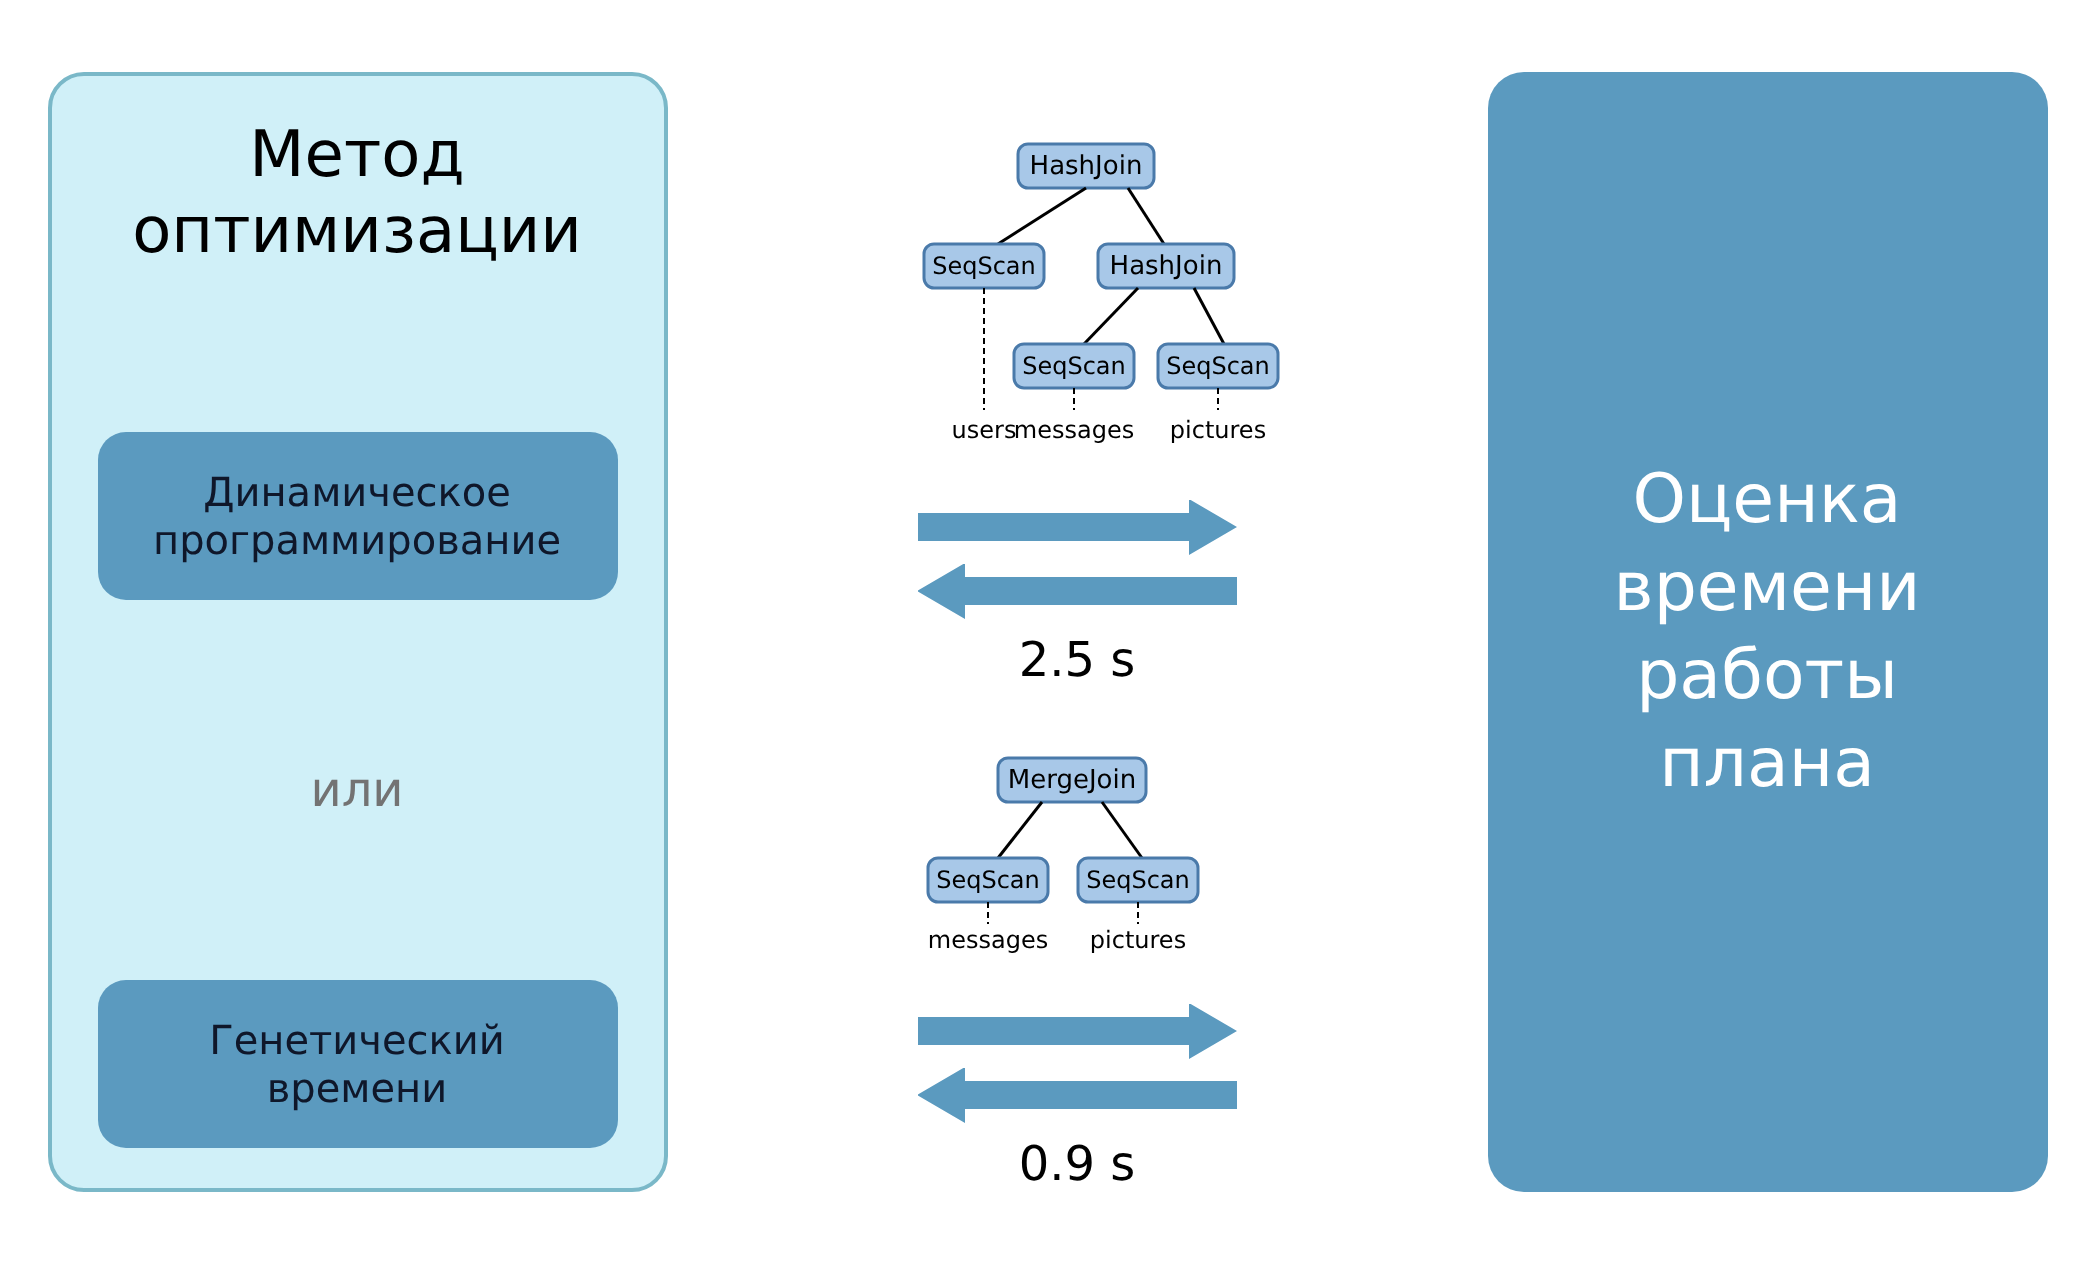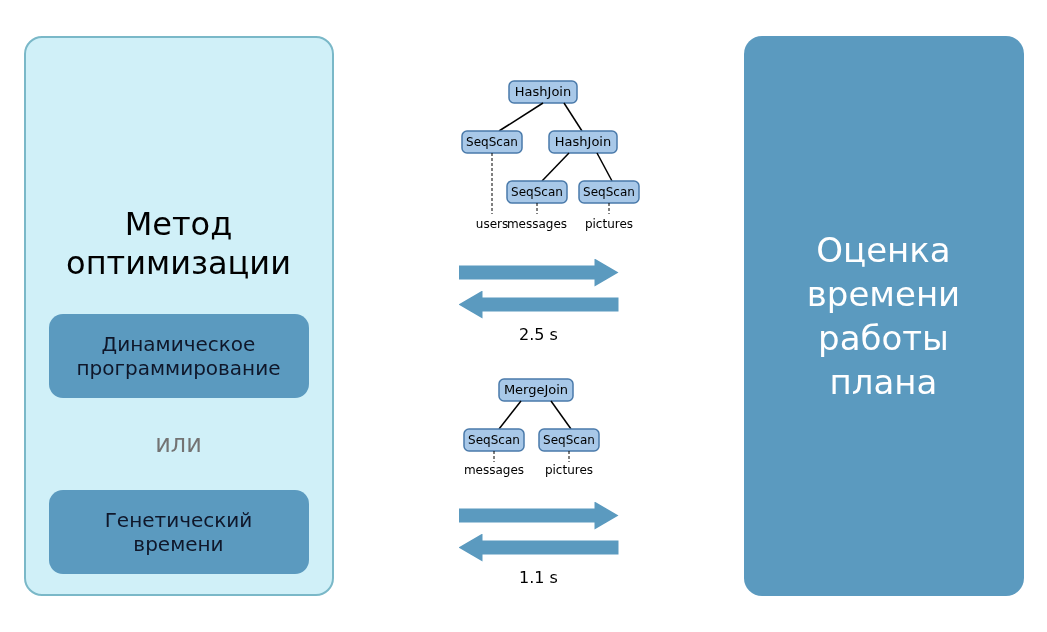--- a/index.html
+++ b/index.html
@@ -26,21 +26,21 @@
     
     .left-panel {
       width: 310px;
       height: 560px;
       background: #d0f0f8;
       border: 2px solid #7ab8c8;
       border-radius: 18px;
       display: flex;
       flex-direction: column;
       align-items: center;
-      justify-content: flex-end;
+      justify-content: space-between;
       padding: 20px;
       gap: 32px;
     }
     .left-panel-title {
       font-size: 32px;
       color: #000;
       text-align: center;
       font-weight: normal;
       line-height: 1.2;
     }
@@ -99,21 +99,21 @@
       background: #5b9abf;
       clip-path: polygon(0 25%, 85% 25%, 85% 0%, 100% 50%, 85% 100%, 85% 75%, 0 75%);
     }
     .arrow-left {
       width: 160px;
       height: 28px;
       background: #5b9abf;
       clip-path: polygon(100% 25%, 15% 25%, 15% 0%, 0% 50%, 15% 100%, 15% 75%, 100% 75%);
     }
     .time-label {
-      font-size: 16px;
+      font-size: 24px;
       color: #000;
       margin-top: 6px;
       text-align: center;
     }
 
     
     .right-panel {
       width: 280px;
       height: 560px;
       background: #5b9abf;
@@ -220,21 +220,21 @@
 
         <line x1="45" y1="77" x2="45" y2="88" stroke="#000" stroke-width="1" stroke-dasharray="3,2"></line>
         <line x1="120" y1="77" x2="120" y2="88" stroke="#000" stroke-width="1" stroke-dasharray="3,2"></line>
       </svg>
     </div>
 
     <div class="arrows-section">
       <div class="arrow-right"></div>
       <div class="arrow-left"></div>
     </div>
-    <div class="time-label">1.1 s</div>
+    <div class="time-label">0.9 s</div>
 
   </div>
 
   <div class="right-panel">
     <div class="right-panel-title">
       <span>Оценка
 времени работы
 плана</span>
     </div>
   </div>

